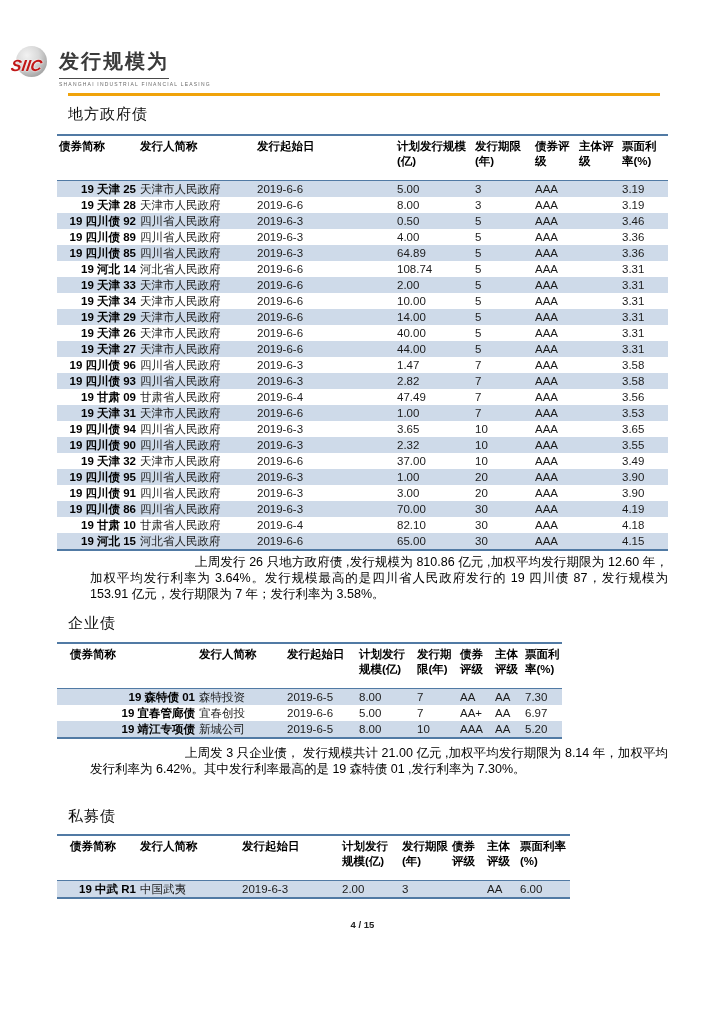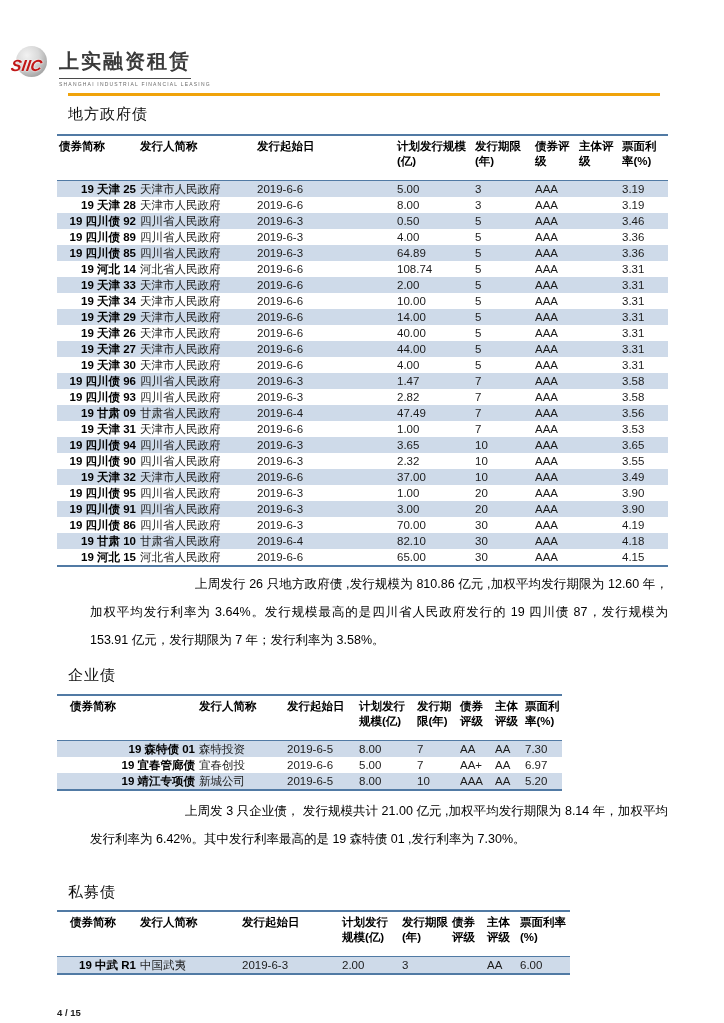--- a/index.html
+++ b/index.html
@@ -52,42 +52,42 @@
     padding: 3px 2px 11px 2px; line-height: 1.3; vertical-align: top;
   }
   td { padding: 2px 2px; line-height: 12px; color: #1b1b1b; overflow: hidden; white-space: nowrap; }
   tbody td:first-child { font-weight: bold; color: #000; text-align: right; }
   tbody tr:nth-child(odd) { background: #cedae9; }
   .s2 th:first-child, .s2 td:first-child,
   .s3 th:first-child, .s3 td:first-child { padding-left: 13px; }
 
   p.summary {
     margin-left: 33px; width: 578px;
-    font-size: 12.5px; line-height: 28px; color: #000;
+    font-size: 12.5px; line-height: 16px; color: #000;
     text-align: justify;
   }
   .s1 p.summary { margin-top: 3px; text-indent: 105px; }
   .s2 p.summary { margin-top: 6px; text-indent: 95px; }
 
-  footer { margin-top: 32px; }
+  footer { margin-top: 20px; text-align: center; }
   .pageno { font-size: 9.5px; font-weight: bold; color: #222; }
 </style>
 </head>
 <body>
 
 <div class="page">
 
   <header>
     <div class="logo-row">
       <div class="logo-mark">
         <div class="sphere"></div>
         <div class="siic-text">SIIC</div>
       </div>
       <div class="logo-text">
-        <div class="logo-cn">上实融资租赁</div>
+        <div class="logo-cn">发行规模为</div>
         <div class="logo-en">SHANGHAI INDUSTRIAL FINANCIAL LEASING</div>
       </div>
     </div>
     <div class="gold-rule" id="gold-rule" style="background: rgb(240, 163, 10);"></div>
   </header>
 
   <div class="content">
 
     <section class="s1">
       <h2 class="section-title">地方政府债</h2>
@@ -219,30 +219,20 @@
               <td>19 天津 27</td>
               <td>天津市人民政府</td>
               <td>2019-6-6</td>
               <td>44.00</td>
               <td>5</td>
               <td>AAA</td>
               <td></td>
               <td>3.31</td>
             </tr>
             <tr>
-              <td>19 天津 30</td>
-              <td>天津市人民政府</td>
-              <td>2019-6-6</td>
-              <td>4.00</td>
-              <td>5</td>
-              <td>AAA</td>
-              <td></td>
-              <td>3.31</td>
-            </tr>
-            <tr>
               <td>19 四川债 96</td>
               <td>四川省人民政府</td>
               <td>2019-6-3</td>
               <td>1.47</td>
               <td>7</td>
               <td>AAA</td>
               <td></td>
               <td>3.58</td>
             </tr>
             <tr>

